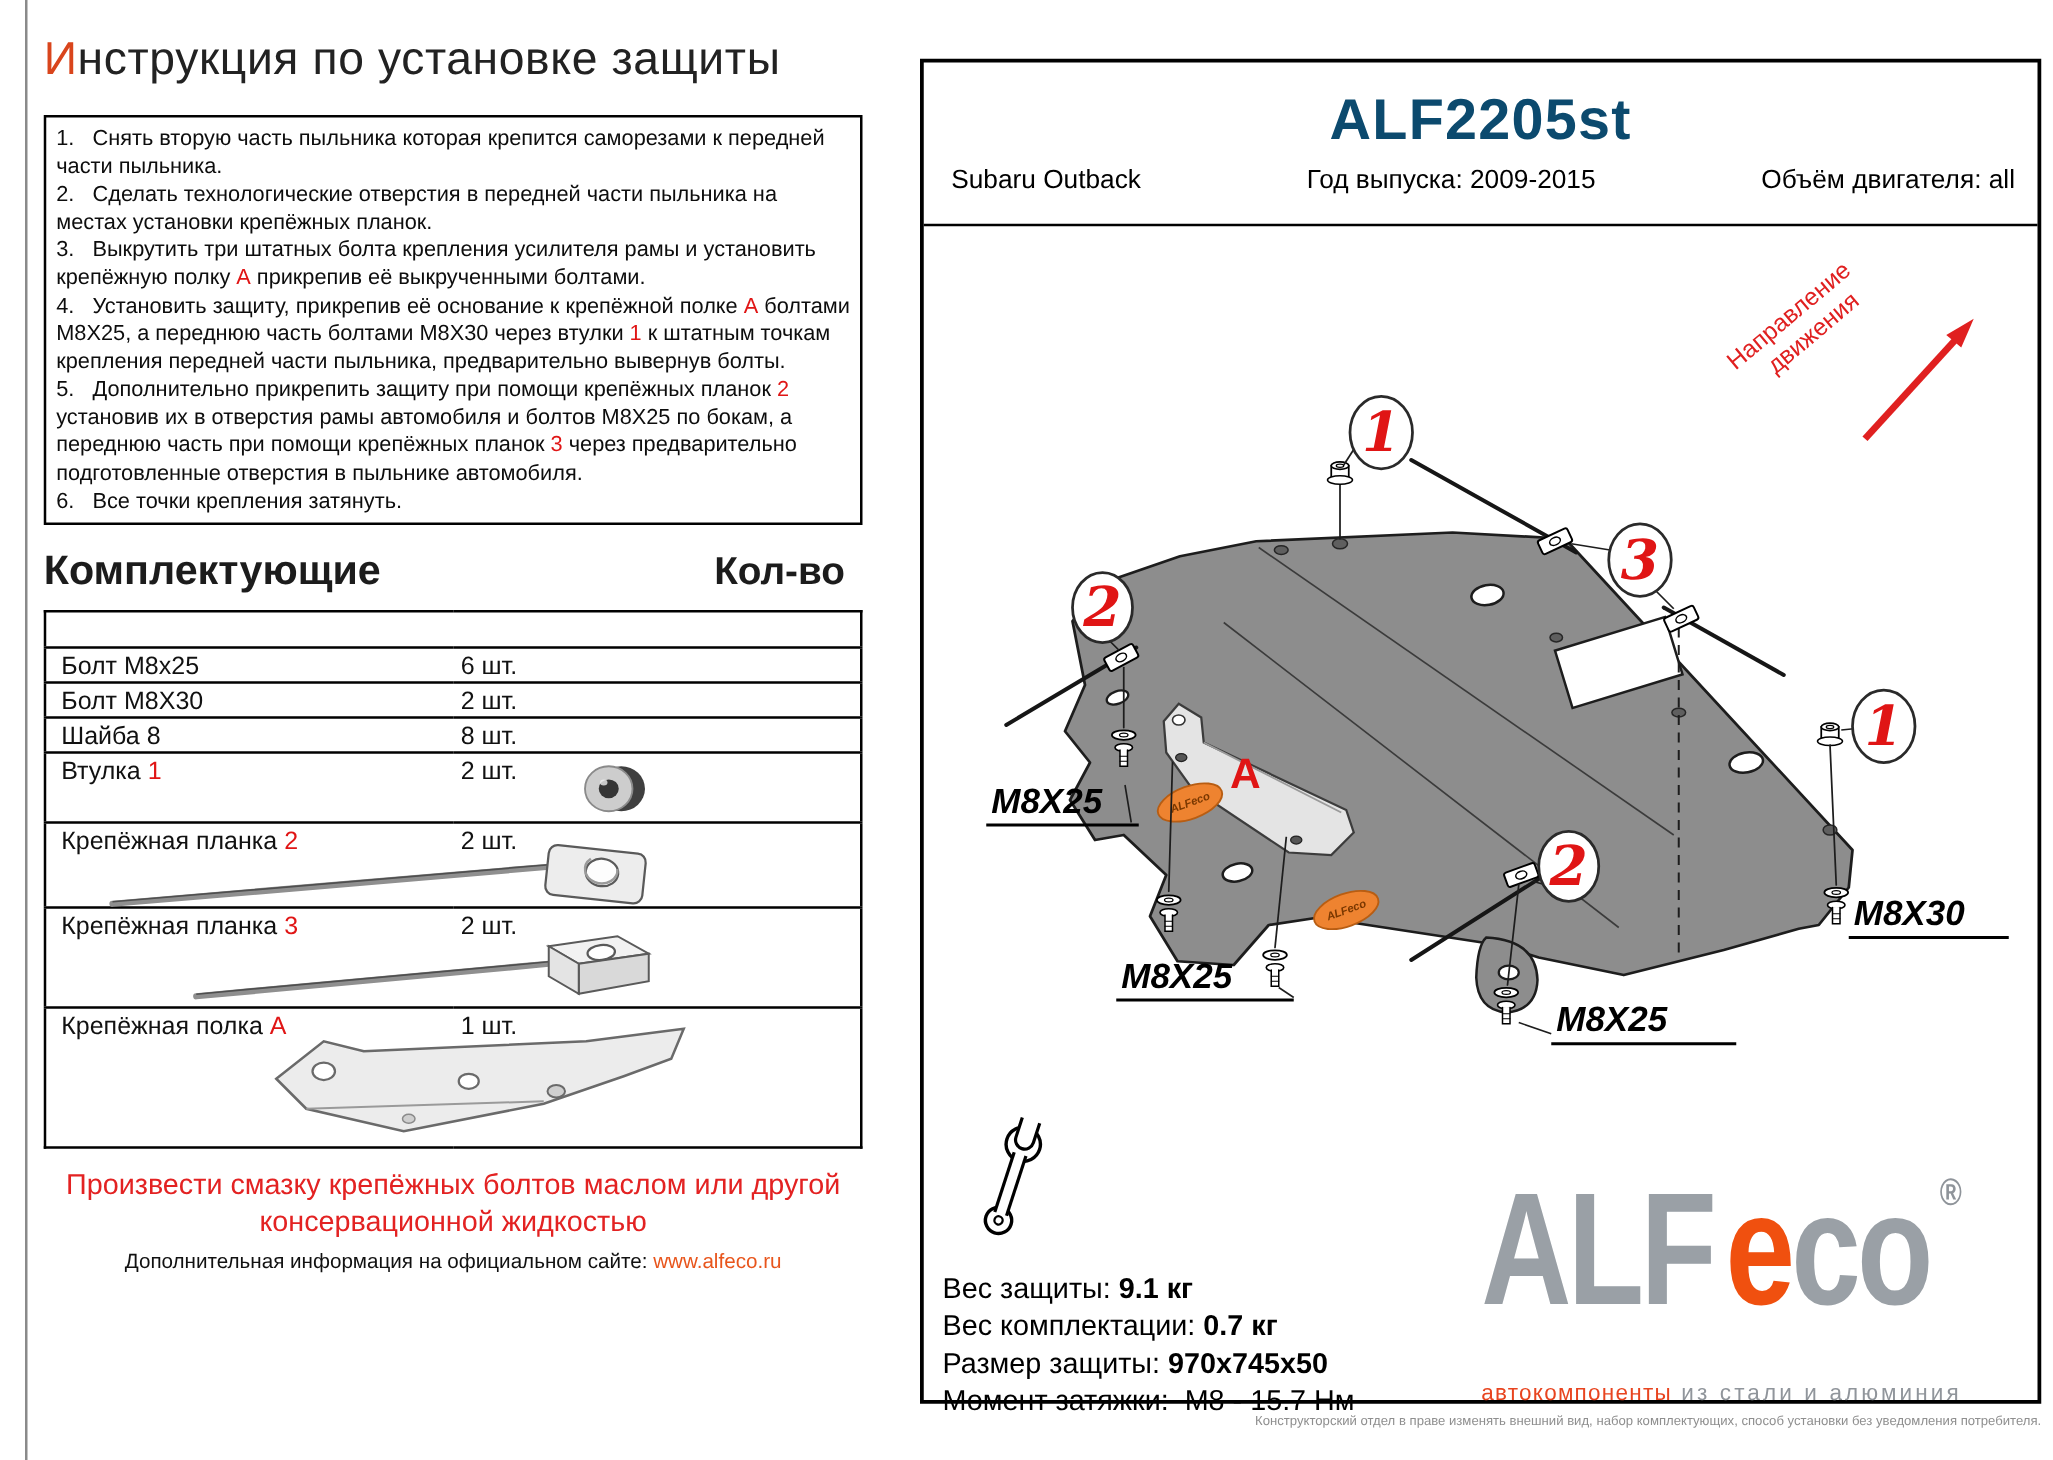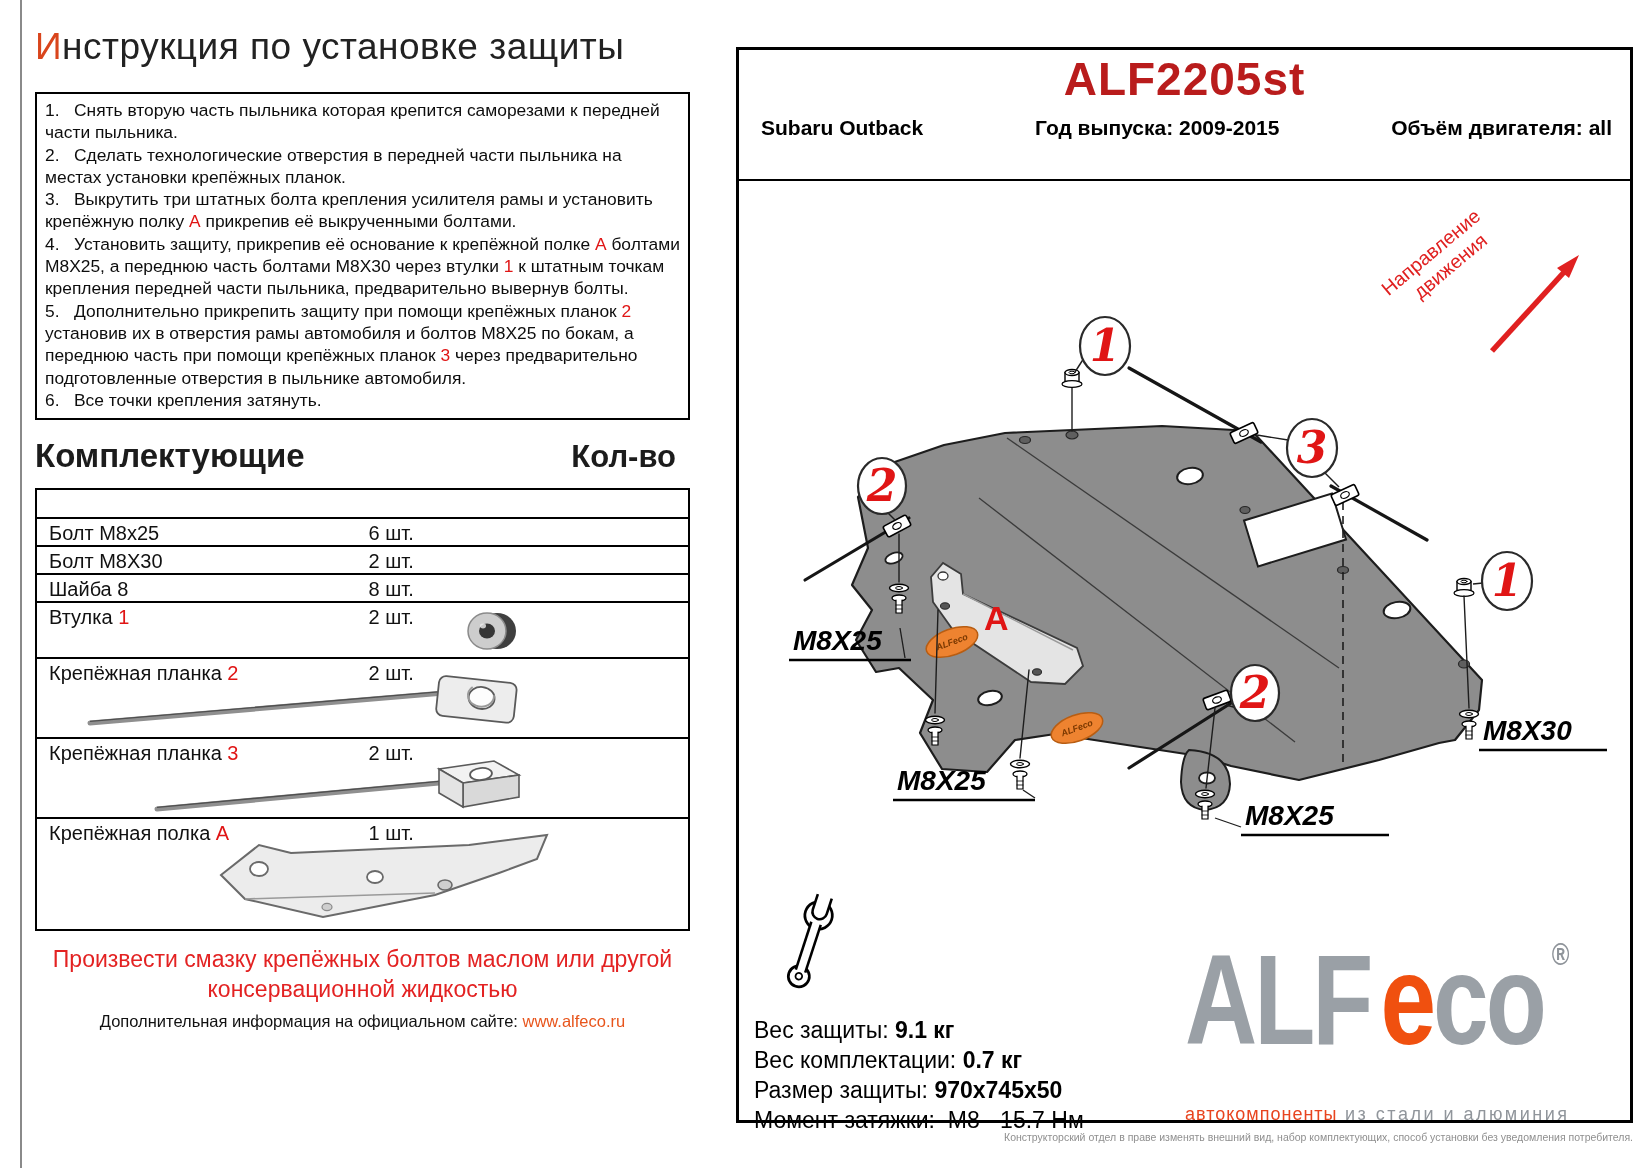--- a/index.html
+++ b/index.html
@@ -23,22 +23,22 @@
   .img-bushing{left:420px;top:2px;width:66px;height:52px;}
   .img-strap2{left:45px;top:12px;width:480px;height:64px;}
   .img-strap3{left:112px;top:12px;width:400px;height:68px;}
   .img-shelfA{left:170px;top:12px;width:350px;height:98px;}
   .warning{margin-top:14px;color:#e32222;font-size:23px;line-height:1.28;text-align:center;}
   .site-line{margin-top:8px;font-size:16.5px;text-align:center;color:#111;}
   .site-link{color:#e8551c;text-decoration:none;}
   
   .panel{position:absolute;left:736px;top:47px;width:897px;height:1076px;border:3px solid #000;box-sizing:border-box;}
   .panel-header{position:absolute;left:0;top:0;width:100%;height:131px;border-bottom:2.5px solid #000;box-sizing:border-box;}
-  .panel-code{text-align:center;font-size:46px;font-weight:bold;margin-top:2px;letter-spacing:1px;color:#b91c1c;}
-  .meta-row{display:flex;justify-content:space-between;margin-top:10px;padding:0 18px 0 22px;font-size:21px;color:#000;font-weight:bold;}
+  .panel-code{text-align:center;font-size:46px;font-weight:bold;margin-top:18px;letter-spacing:1px;color:#0c4a6e;}
+  .meta-row{display:flex;justify-content:space-between;margin-top:10px;padding:0 18px 0 22px;font-size:21px;color:#000;}
   .diagram-title{position:absolute;left:0;top:139px;width:800px;text-align:center;font-size:29px;color:#000;}
   svg.diagram{position:absolute;left:0;top:0;width:891px;height:1070px;overflow:visible;}
   .wrench{position:absolute;left:38px;top:836px;width:64px;height:118px;overflow:visible;}
   .specs{position:absolute;left:15px;top:965px;font-size:23px;line-height:30px;white-space:pre-wrap;color:#000;}
   .spec-value.b{font-weight:bold;}
   .logo-block{position:absolute;left:446px;top:921px;width:400px;}
   .logo-text{font-size:100px;line-height:100px;font-weight:bold;letter-spacing:-3px;color:#9aa0a6;transform:scaleY(1.28);transform-origin:left bottom;white-space:nowrap;}
   .logo-text .lo{color:#f0500f;margin-left:10px;}
   .logo-text .reg{font-size:24px;letter-spacing:0;position:relative;top:-62px;margin-left:8px;color:#8f949a;}
   .tagline{margin-top:6px;font-size:18px;font-weight:normal;white-space:nowrap;}
@@ -89,21 +89,21 @@
           <td class="name"><span>Втулка </span><span class="red">1</span><div class="img-wrap img-bushing">
   <svg viewBox="0 0 66 52" width="66" height="52">
     <ellipse cx="40" cy="26" rx="19" ry="18" fill="#3f3f3f"></ellipse>
     <ellipse cx="30" cy="26" rx="19" ry="18" fill="#cdcdcd" stroke="#8a8a8a" stroke-width="1.5"></ellipse>
     <ellipse cx="30" cy="26" rx="8" ry="7.5" fill="#353535"></ellipse>
     <ellipse cx="26" cy="21" rx="3" ry="2.4" fill="#ededed" opacity="0.8"></ellipse>
   </svg>
 </div></td>
           <td class="qty">2 шт.</td>
         </tr>
-        <tr style="height: 80px;">
+        <tr style="height: 68px;">
           <td class="name"><span>Крепёжная планка </span><span class="red">2</span><div class="img-wrap img-strap2">
   <svg viewBox="0 0 480 64" width="480" height="64">
     <line x1="8" y1="52" x2="362" y2="22" stroke="#8f8f8f" stroke-width="5" stroke-linecap="round"></line>
     <line x1="8" y1="50.4" x2="362" y2="20.4" stroke="#4f4f4f" stroke-width="1.4"></line>
     <g transform="translate(362,21) rotate(6)">
       <rect x="-6" y="-16" width="78" height="40" rx="7" fill="#ededed" stroke="#5a5a5a" stroke-width="1.8"></rect>
       <ellipse cx="38" cy="2" rx="13" ry="11" fill="#fdfdfd" stroke="#5a5a5a" stroke-width="1.8"></ellipse>
       <path d="M28,-8 a13,11 0 1 0 22,6" fill="none" stroke="#9a9a9a" stroke-width="2"></path>
     </g>
   </svg>

